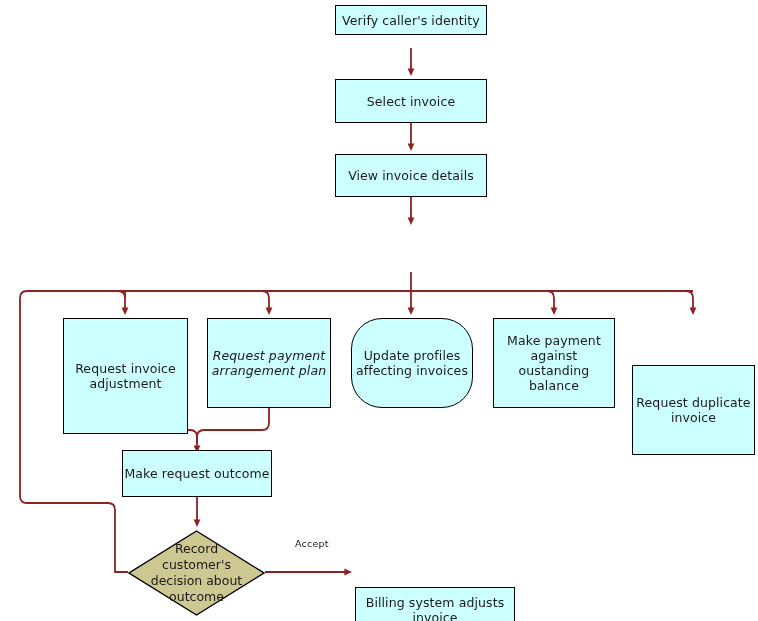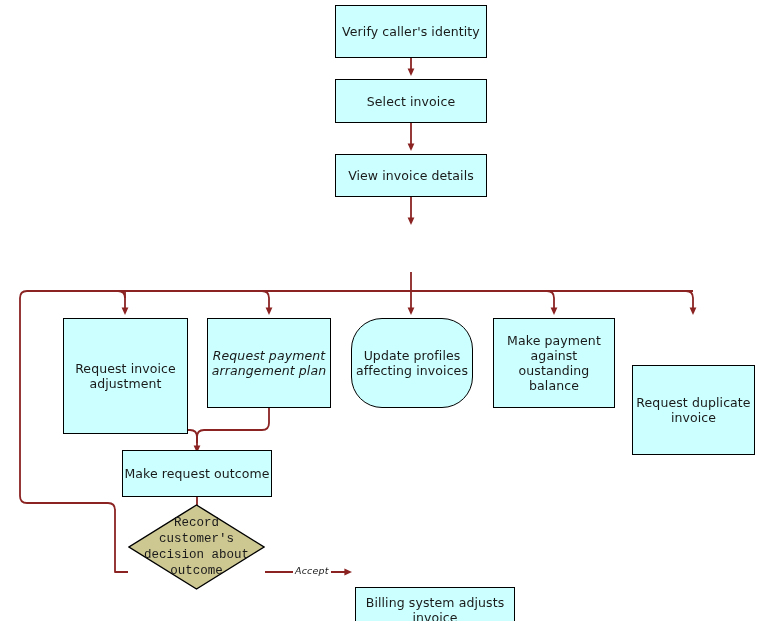--- a/index.html
+++ b/index.html
@@ -108,21 +108,21 @@
       <path d="M269,408 L269,423 Q269,430 262,430 L204,430 Q197,430 197,437 L197,443"></path>
       <path d="M197,437 L197,449" marker-end="url(#ah)"></path>
 
       <path d="M197,497 L197,523" marker-end="url(#ah)"></path>
 
       <path d="M265,572 L348,572" marker-end="url(#ah)"></path>
 
     </g>
   </svg>
 
-  <div class="node" style="left:335px; top:5px; width:152px; height:53px;">
+  <div class="node" style="left:335px; top:5px; width:152px; height:30px;">
     <span>Verify caller's identity</span>
   </div>
 
   <div class="node" style="left:335px; top:79px; width:152px; height:44px;">
     <span>Select invoice</span>
   </div>
 
   <div class="node" style="left:335px; top:154px; width:152px; height:43px;">
     <span>View invoice details</span>
   </div>
@@ -152,30 +152,30 @@
 
   <div class="node" style="left:632px; top:318px; width:123px; height:90px;margin-top:47px;">
     <span>Request duplicate
 invoice</span>
   </div>
 
   <div class="node" style="left:122px; top:450px; width:150px; height:47px;">
     <span>Make request outcome</span>
   </div>
 
-  <div class="decision" style="left:128px; top:504px; width:137px; height:86px;font-family:Liberation Mono, monospace;">
+  <div class="decision" style="left:128px; top:530px; width:137px; height:86px;">
     <svg width="137" height="86" viewBox="0 0 137 86" style="position:absolute; left:0; top:0;">
       <polygon points="68.5,1 136,43 68.5,85 1,43" fill="#cdc792" stroke="#000000" stroke-width="1.4"></polygon>
     </svg>
     <span class="dlabel">Record
 customer's
 decision about
 outcome</span>
   </div>
 
   <div class="node" style="left:355px; top:549px; width:160px; height:45px;margin-top:38px;">
     <span>Billing system adjusts
 invoice</span>
   </div>
 
-  <div class="edge-label" style="left:293px; top:565px;font-style:italic;">Accept</div>
+  <div class="edge-label" style="left:293px; top:538px;">Accept</div>
 
 </div>
 
 </body></html>

